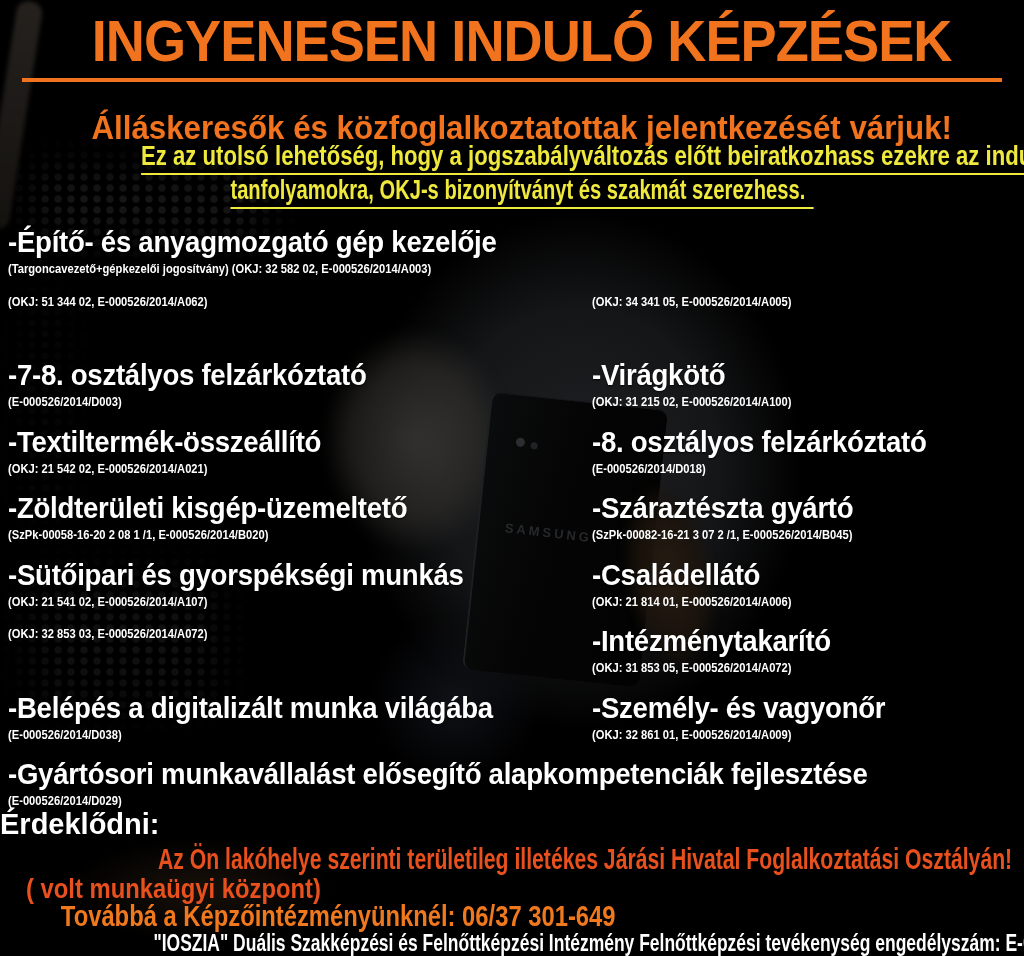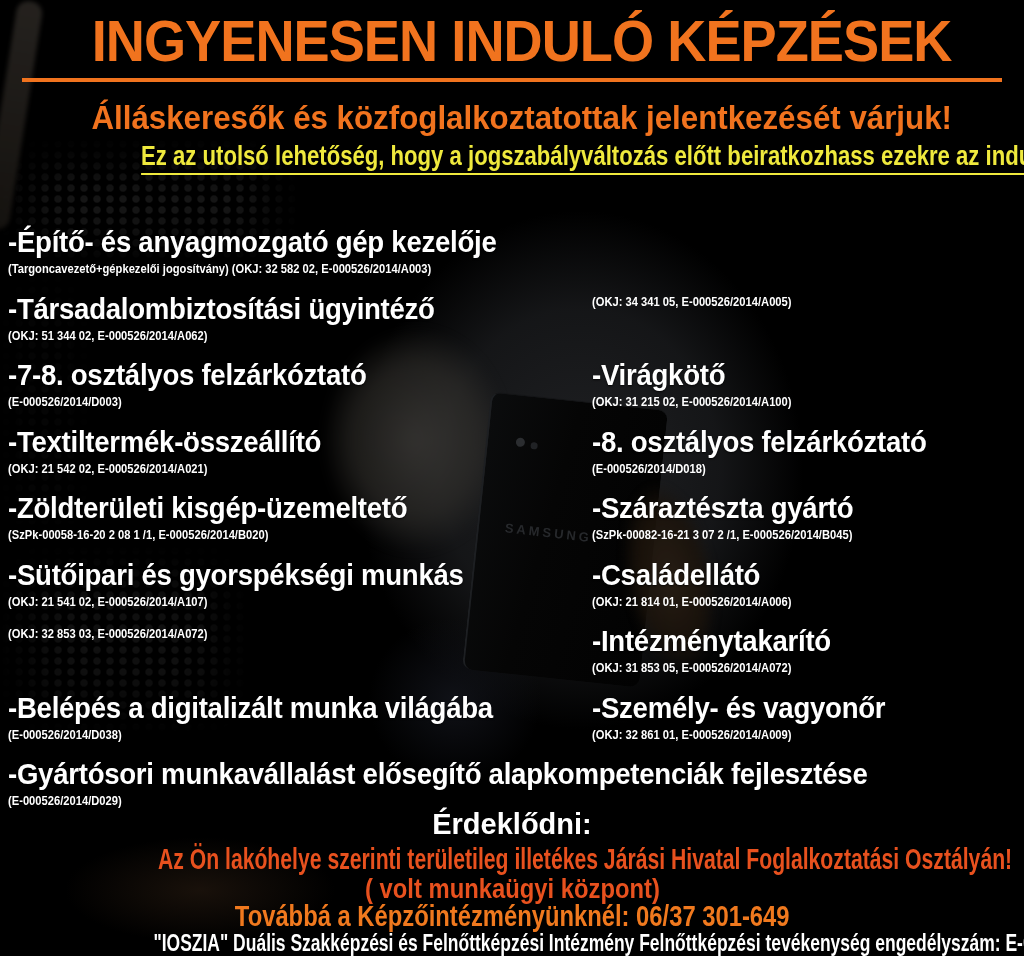--- a/index.html
+++ b/index.html
@@ -37,42 +37,42 @@
   .samsung{position:absolute;left:26px;top:126px;font:700 13px "Liberation Sans",sans-serif;
     letter-spacing:3px;color:#26282b;transform:rotate(.5deg);}
   
   .ln{line-height:0;}
   .cx{display:inline-block;white-space:nowrap;}
   .center{position:absolute;left:0;right:0;text-align:center;padding-left:20px;}
   .title{top:4px;}
   .title .cx{font:700 57px/74px "Liberation Sans",sans-serif;color:#f1731e;
     transform:scaleX(.95);transform-origin:50% 50%;letter-spacing:-1px;}
   .title-rule{position:absolute;left:22px;right:22px;top:78px;height:4px;background:#f1731e;}
-  .subtitle{top:92px;text-decoration:underline;}
+  .subtitle{top:102px;text-decoration:underline;}
   .subtitle .cx{font:700 34px/50px "Liberation Sans",sans-serif;color:#f1731e;
     transform:scaleX(.92);transform-origin:50% 50%;}
   .notice1{top:140px;}
   .notice2{top:174px;}
   .notice1 .cx,.notice2 .cx{font:700 28px/32px "Liberation Sans",sans-serif;color:#efe93d;
     border-bottom:2px solid #efe93d;padding-bottom:1px;transform-origin:50% 50%;}
   .notice1 .cx{transform:scaleX(.79);}
   .notice2 .cx{transform:scaleX(.72);padding-right:12px;}
   
   .courses{position:absolute;left:0;top:225px;width:1024px;height:580px;}
   .col{position:absolute;top:0;}
   .col-left{left:8px;width:1016px;text-decoration:underline;}
   .col-right{left:592px;top:66.5px;width:432px;}
   .ci{height:66.5px;}
   .ct{font:700 30px/34px "Liberation Sans",sans-serif;color:#fff;
     transform:scaleX(.92);transform-origin:0 50%;letter-spacing:-.3px;
     text-shadow:0 1px 2px rgba(0,0,0,.8);}
   .cc{font:700 13px/15px "Liberation Sans",sans-serif;color:#fff;
     transform:scaleX(.86);transform-origin:0 50%;margin-top:2px;}
   
-  .footer{position:absolute;left:0;right:0;top:804px;text-align:center;}
+  .footer{position:absolute;left:0;right:0;top:804px;}
   .f-head .cx{font:700 29px/40px "Liberation Sans",sans-serif;color:#fff;}
   .f-l1 .cx{font:700 29px/31px "Liberation Sans",sans-serif;color:#e8511e;
     transform:scaleX(.73);transform-origin:50% 50%;}
   .f-l2 .cx{font:700 28px/27px "Liberation Sans",sans-serif;color:#e8511e;
     transform:scaleX(.85);transform-origin:50% 50%;}
   .f-l3 .cx{font:700 29px/29px "Liberation Sans",sans-serif;color:#f0791e;
     transform:scaleX(.82);transform-origin:50% 50%;}
   .f-credit .cx{font:700 23px/24px "Liberation Sans",sans-serif;color:#fff;
     transform:scaleX(.76);transform-origin:50% 50%;}
 </style>
@@ -100,29 +100,31 @@
   <div class="center title ln">
     <span class="cx">INGYENESEN INDULÓ KÉPZÉSEK</span>
   </div>
   <div class="title-rule"></div>
   <div class="center subtitle ln">
     <span class="cx">Álláskeresők és közfoglalkoztatottak jelentkezését várjuk!</span>
   </div>
   <div class="center notice1 ln">
     <span class="cx">Ez az utolsó lehetőség, hogy a jogszabályváltozás előtt beiratkozhass ezekre az induló</span>
   </div>
+  <div class="center notice2 ln">
+    <span class="cx">tanfolyamokra, OKJ-s bizonyítványt és szakmát szerezhess.</span>
+  </div>
 
   <div class="courses">
     <div class="col col-left">
       <div class="ci">
         <div class="ln"><span class="cx ct">-Építő- és anyagmozgató gép kezelője</span></div>
         <div class="ln"><span class="cx cc">(Targoncavezető+gépkezelői jogosítvány)  (OKJ: 32 582 02, E-000526/2014/A003)</span></div>
       </div>
       <div class="ci">
-        <div class="ln"><span class="cx ct">-Társadalombiztosítási ügyintéző</span></div>
         <div class="ln"><span class="cx cc">(OKJ: 51 344 02, E-000526/2014/A062)</span></div>
       </div>
       <div class="ci">
         <div class="ln"><span class="cx ct">-7-8. osztályos felzárkóztató</span></div>
         <div class="ln"><span class="cx cc">(E-000526/2014/D003)</span></div>
       </div>
       <div class="ci">
         <div class="ln"><span class="cx ct">-Textiltermék-összeállító</span></div>
         <div class="ln"><span class="cx cc">(OKJ: 21 542 02, E-000526/2014/A021)</span></div>
       </div>

